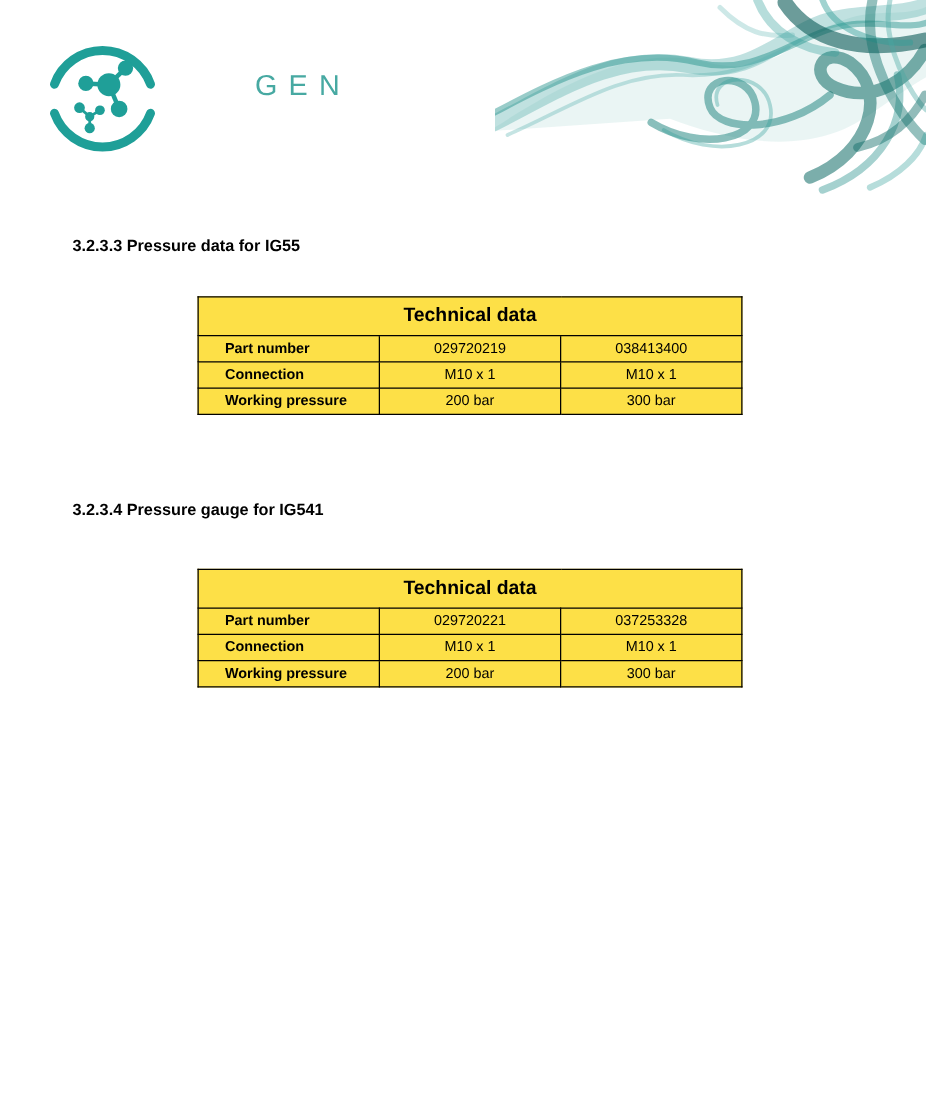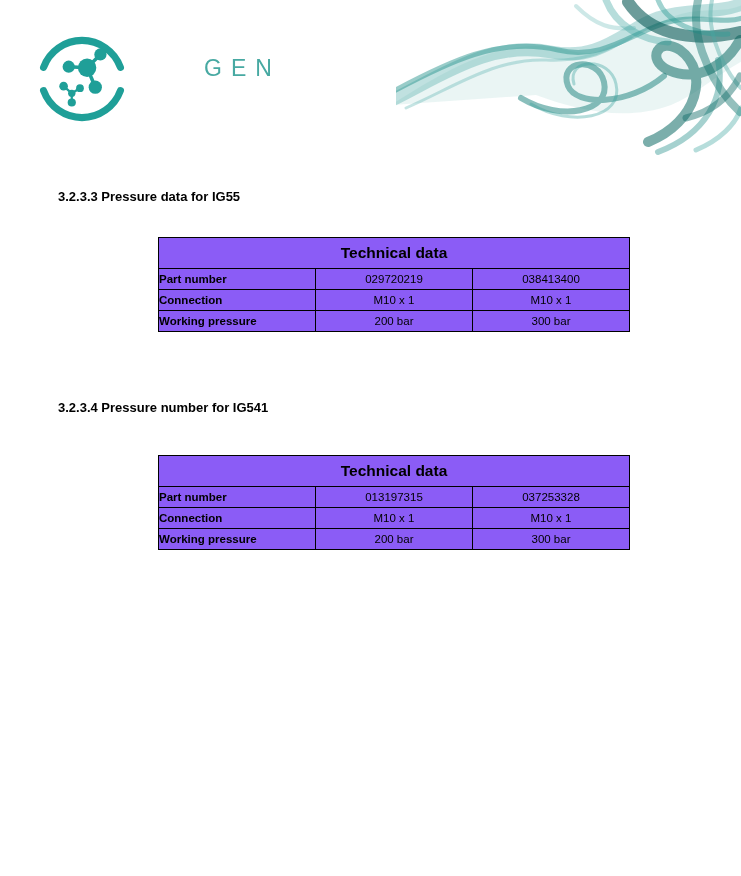--- a/index.html
+++ b/index.html
@@ -64,24 +64,24 @@
     color: #000;
     white-space: nowrap;
   }
   #heading-1 { top: 189px; }
   #heading-2 { top: 400px; }
 
   
   table.tech {
     position: absolute;
     left: 158px;
-    width: 472px;
+    width: 436px;
     border-collapse: collapse;
     table-layout: fixed;
-    background: #8b5cf6;
+    background: #fde047;
   }
   #table-1 { top: 237px; }
   #table-2 { top: 455px; }
   table.tech, table.tech th, table.tech td {
     border: 1.5px solid #000;
   }
   table.tech th.title-cell {
     height: 31px;
     font-size: 15.5px;
     font-weight: bold;
@@ -90,21 +90,21 @@
   }
   table.tech td {
     height: 21px;
     font-size: 11.5px;
     vertical-align: middle;
     padding: 0;
   }
   table.tech td.label {
     font-weight: bold;
     text-align: left;
-    padding-left: 0;
+    padding-left: 21px;
     width: 150px;
   }
   table.tech td.value {
     text-align: center;
     width: 147px;
     margin-top: 16px;
   }
 </style>
 </head>
 <body>
@@ -191,30 +191,30 @@
     <td class="value">M10 x 1</td>
   </tr>
   <tr>
     <td class="label">Working pressure</td>
     <td class="value">200 bar</td>
     <td class="value">300 bar</td>
   </tr>
 </tbody>
   </table>
 
-<div class="section-heading" id="heading-2">3.2.3.4 Pressure number for IG541</div>
+<div class="section-heading" id="heading-2">3.2.3.4 Pressure gauge for IG541</div>
 
 <table class="tech" id="table-2">
   <tbody>
       <tr>
     <th class="title-cell" colspan="3">Technical data</th>
   </tr>
   <tr>
     <td class="label">Part number</td>
-    <td class="value">013197315</td>
+    <td class="value">029720221</td>
     <td class="value">037253328</td>
   </tr>
   <tr>
     <td class="label">Connection</td>
     <td class="value">M10 x 1</td>
     <td class="value">M10 x 1</td>
   </tr>
   <tr>
     <td class="label">Working pressure</td>
     <td class="value">200 bar</td>

